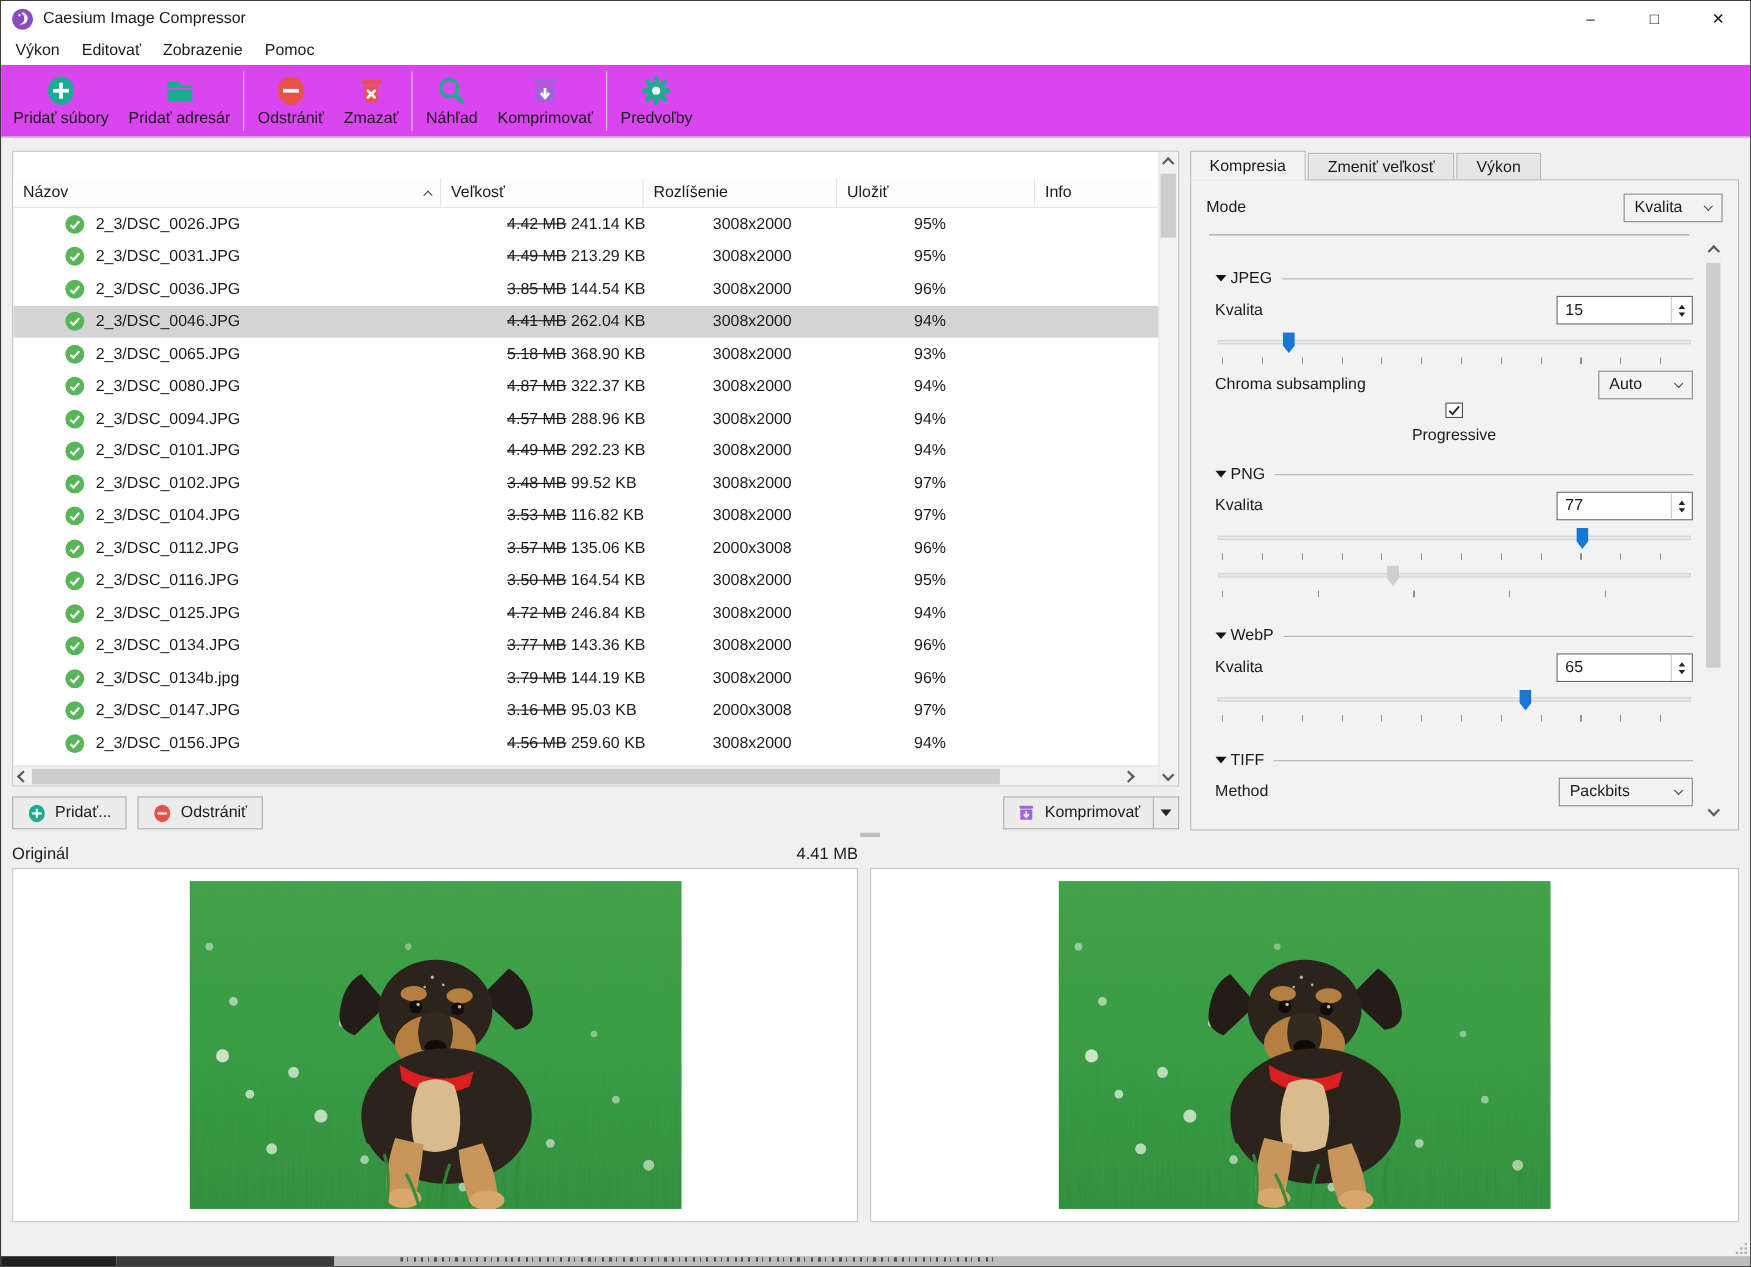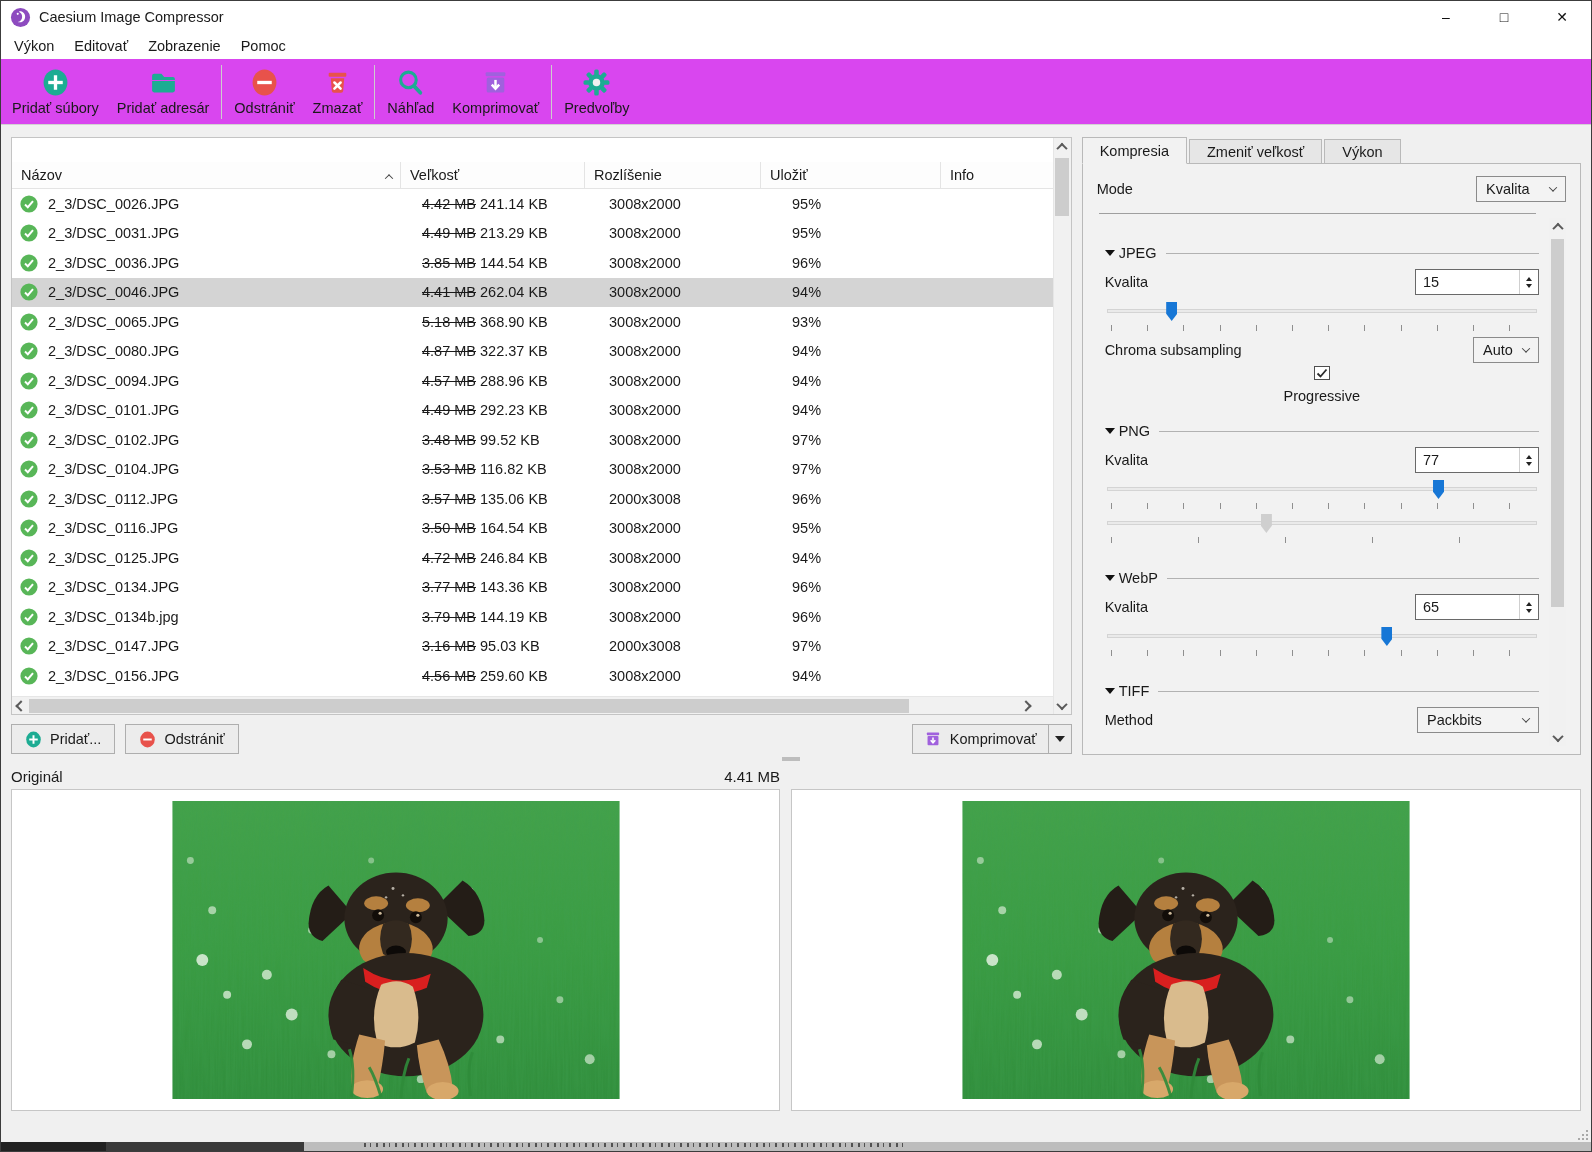--- a/index.html
+++ b/index.html
@@ -29,21 +29,21 @@
   .leftcol { width:1062px; display:flex; flex-direction:column; }
   .rightcol { width:500px; margin-left:10px; display:flex; flex-direction:column; }
   
   .tablebox { height:578px; background:#fff; border:1px solid #c4c4c4; display:flex; flex-direction:column; }
   .tbodywrap { flex:1; display:flex; overflow:hidden; }
   .tmain { flex:1; display:flex; flex-direction:column; }
   .thead { display:grid; grid-template-columns:389px 184px 176px 180px 1fr; height:27px; align-items:center; border-bottom:1px solid #e4e4e4; background:#fdfdfd; flex:0 0 27px;margin-top:24px; }
   .thc { height:100%; display:flex; align-items:center; padding-left:9px; border-right:1px solid #e4e4e4; }
   .thc.last { border-right:none; }
   .thc .sort { margin-left:auto; margin-right:8px; }
-  .trow { display:grid; grid-template-columns:389px 184px 176px 180px 1fr; height:29.5px; align-items:center; }
+  .trow { display:grid; grid-template-columns:389px 184px 176px 180px 1fr; height:29.5px; align-items:center;padding-left:39px; }
   .trow.selected { background:#d4d4d4; }
   .tc { white-space:nowrap; overflow:hidden; }
   .tc.name { display:flex; align-items:center; gap:10px; padding-left:8px; }
   .tc.name .chk { width:18px; height:18px; flex:0 0 18px; display:flex; }
   .tc.size { padding-left:21px; }
   .tc.size .old { text-decoration:line-through; }
   .tc.res { padding-left:24px; }
   .tc.save { padding-left:31px; }
   
   .vscroll { flex:0 0 18px; background:#f1f1f1; border-left:1px solid #e6e6e6; display:flex; flex-direction:column; align-items:center; }
@@ -74,21 +74,21 @@
   
   .tabs { display:flex; height:27px; }
   .tab { padding:0 17px; display:flex; align-items:center; border:1px solid #b9b9b9; background:#e6e6e6; margin-right:2px; height:25px; margin-top:2px; }
   .tab.active { background:#f2f2f2; height:27px; margin-top:0; border-bottom:1px solid #f2f2f2; position:relative; z-index:2; }
   .pane { flex:1; border:1px solid #b9b9b9; background:#f2f2f2; margin-top:-1px; padding:10px 14px 8px 14px; display:flex; flex-direction:column; }
   .moderow { display:flex; align-items:center; height:30px; flex:0 0 30px; }
   .moderow .mlabel { flex:1; }
   .dd { height:26px; background:#f3f3f3; border:1px solid #8b8b8b; display:flex; align-items:center; padding:0 9px; gap:10px; }
   .dd .ddchev { margin-left:auto; }
   .dd.w90 { width:90px; }
-  .dd.w66 { width:66px;align-items:center; }
+  .dd.w66 { width:86px;align-items:center; }
   .dd.w122 { width:122px; }
   .psep { height:1px; background:#9f9f9f; margin:9px 30px 2px 2px; flex:0 0 1px; }
   .scrollarea { flex:1; display:flex; margin-top:2px; }
   .sections { flex:1; padding:0 10px 0 8px; }
   .pscroll { flex:0 0 17px; background:#f1f1f1; display:flex; flex-direction:column; align-items:center; }
   .pthumb { width:13px; height:368px; background:#cdcdcd; margin-top:4px; }
   .ptrack { flex:1; }
   .secthead { display:flex; align-items:center; height:24px; margin-top:23px;justify-content:flex-end; }
   .collapse { width:0; height:0; border-left:5px solid transparent; border-right:5px solid transparent; border-top:6px solid #111; margin-right:4px; }
   .secthead .sline { flex:1; height:1px; background:#b2b2b2; margin-left:9px; }

